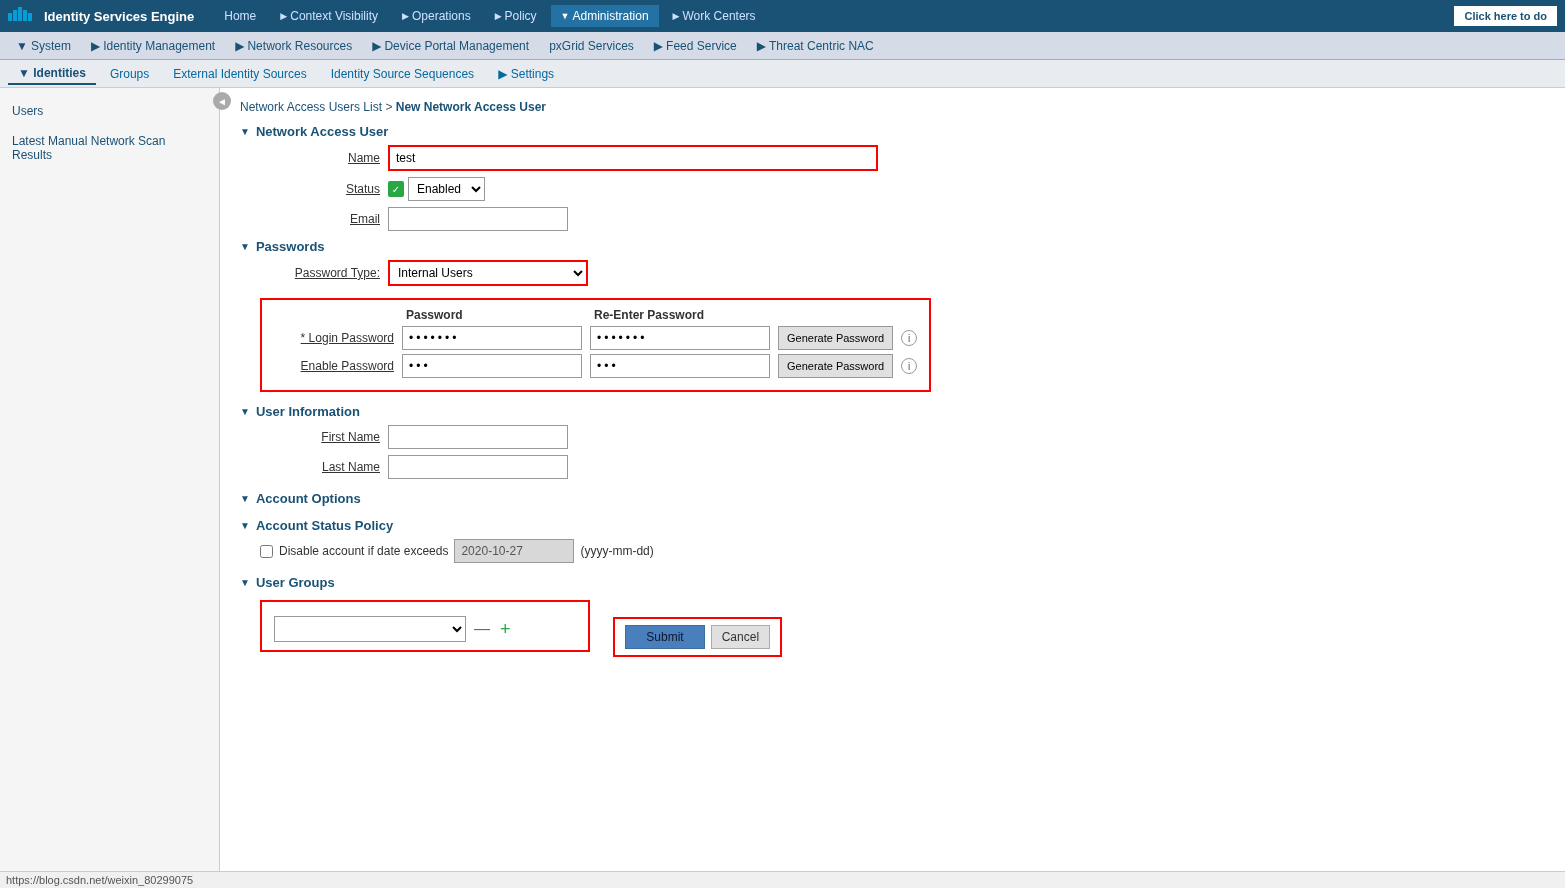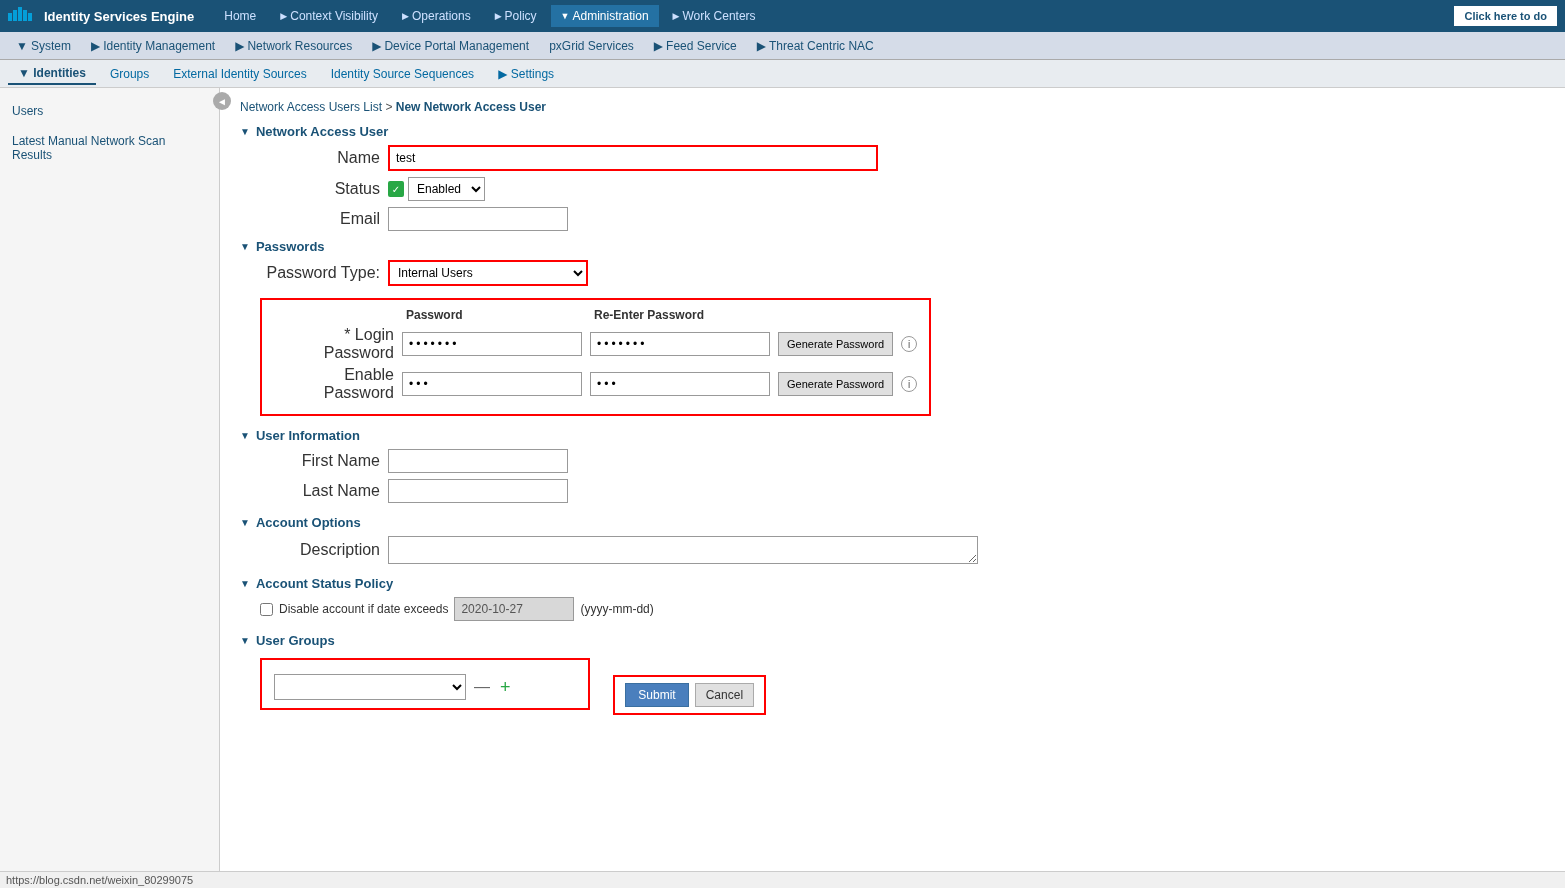--- a/index.html
+++ b/index.html
@@ -165,23 +165,24 @@
     
     .form-row {
       display: flex;
       align-items: center;
       margin: 6px 0 6px 20px;
       gap: 8px;
     }
     .form-label {
       width: 120px;
       text-align: right;
-      font-size: 16px;
+      font-size: 12px;
       color: #333;
       flex-shrink: 0;
+      text-decoration: underline;
     }
     .form-input {
       border: 1px solid #999;
       padding: 3px 6px;
       font-size: 12px;
       height: 24px;
     }
     .form-input-medium { width: 180px; }
     .form-input-password { width: 180px; letter-spacing: 3px; }
     .form-input-description { width: 590px; height: 28px; }
@@ -355,23 +356,23 @@
     .submit-area {
       border: 2px solid red;
       padding: 6px 10px;
       display: inline-flex;
       gap: 6px;
       margin-top: 10px;
       margin-left: 20px;
     }
     .submit-btn {
       background: #4a7fbd;
-      color: #ffffff;
+      color: #0f172a;
       border: 1px solid #3a6fa0;
-      padding: 4px 12px;
+      padding: 4px 20px;
       cursor: pointer;
       font-size: 12px;
     }
     .cancel-btn {
       background: #e0e0e0;
       color: #333;
       border: 1px solid #aaa;
       padding: 4px 10px;
       cursor: pointer;
       font-size: 12px;
@@ -588,24 +589,20 @@
       <input class="form-input form-input-medium" type="text" value="" style="">
     </div>
 
     
     <div class="section-header" style="margin-top:12px;">
       <span class="arrow">▼</span>
       <span>Account Options</span>
     </div>
 
     
-    <div class="form-row">
-      <span class="form-label">Description</span>
-      <textarea class="form-input form-input-description" style=""></textarea>
-    </div>
 
     
 
     
     <div class="section-header" style="margin-top:12px;">
       <span class="arrow">▼</span>
       <span>Account Status Policy</span>
     </div>
 
     <div class="disable-row">

